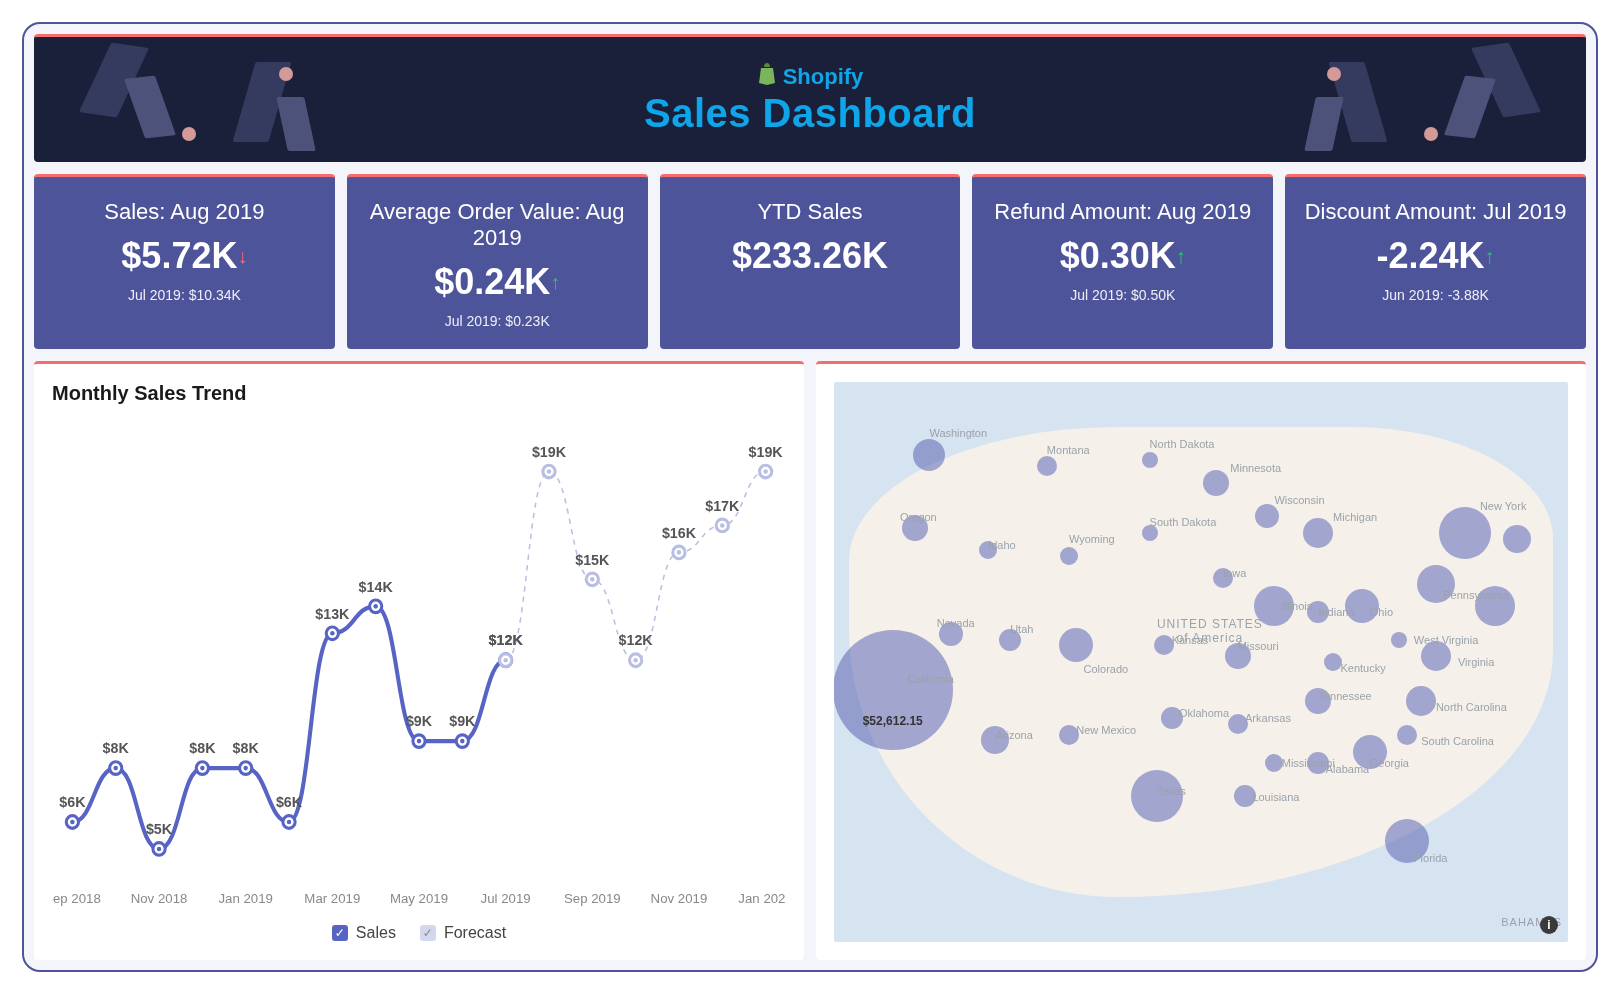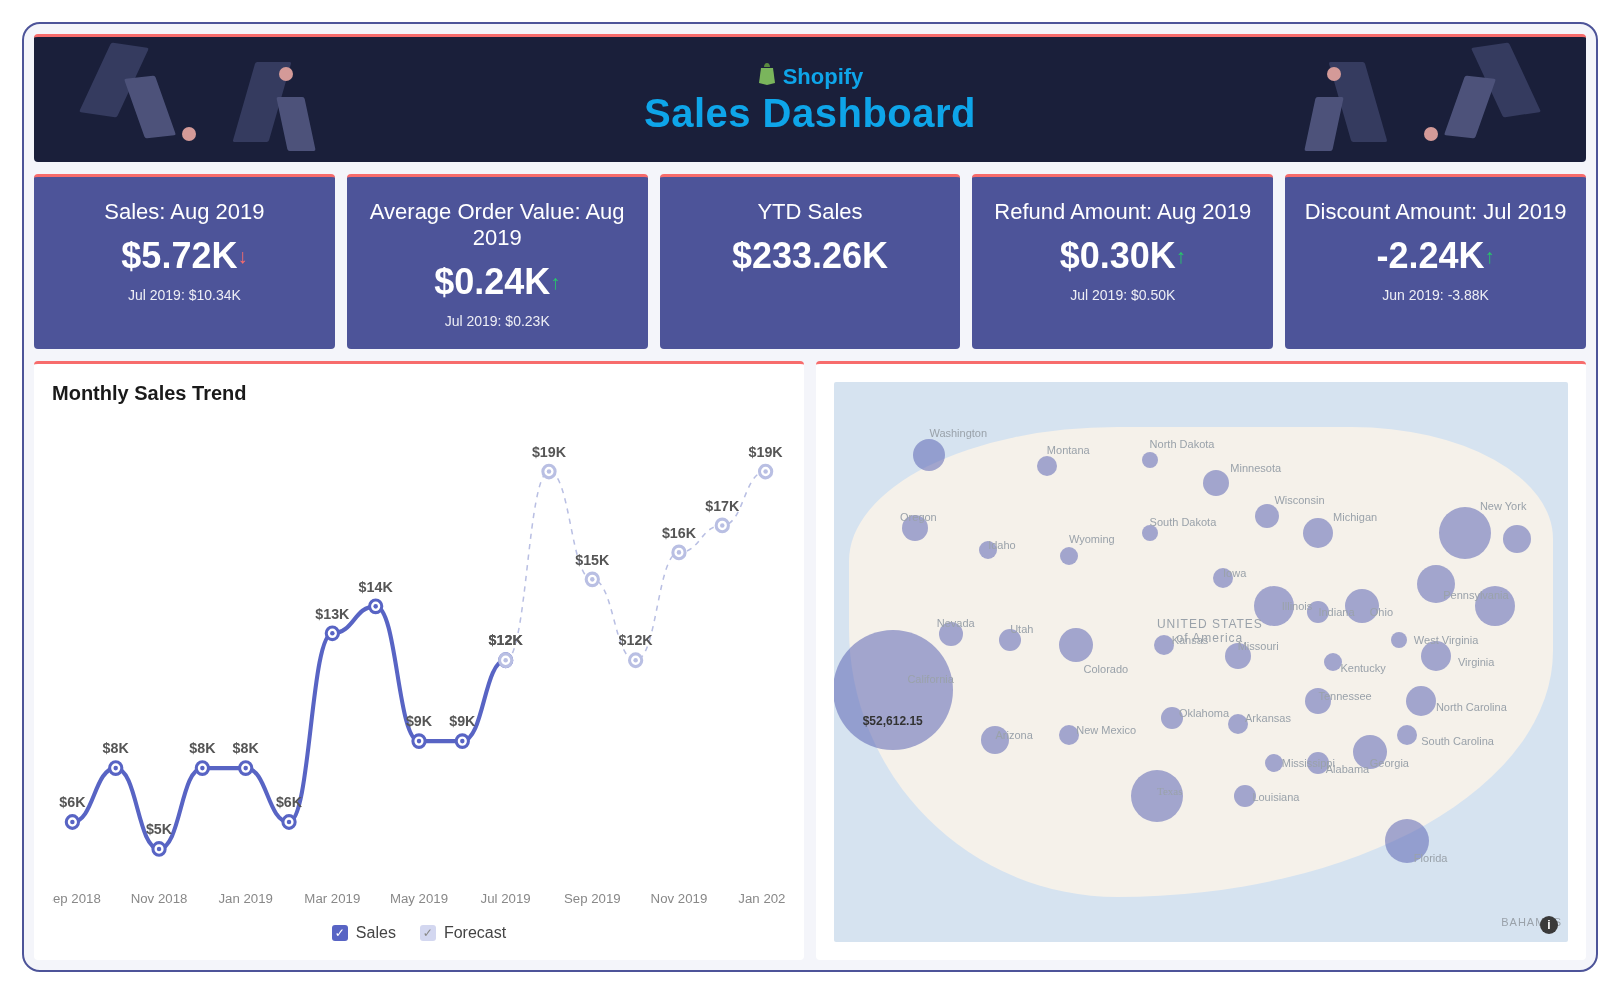--- a/index.html
+++ b/index.html
@@ -307,21 +307,21 @@
             <div class="state-label" style="left:83%;top:37%;">Pennsylvania</div>
             <div class="state-label" style="left:10%;top:52%;">California</div>
             <div class="state-label" style="left:22%;top:62%;">Arizona</div>
             <div class="state-label" style="left:33%;top:61%;">New Mexico</div>
             <div class="state-label" style="left:47%;top:58%;">Oklahoma</div>
             <div class="state-label" style="left:56%;top:59%;">Arkansas</div>
             <div class="state-label" style="left:66%;top:55%;">Tennessee</div>
             <div class="state-label" style="left:69%;top:50%;">Kentucky</div>
             <div class="state-label" style="left:79%;top:45%;">West Virginia</div>
             <div class="state-label" style="left:85%;top:49%;">Virginia</div>
-            <div class="state-label" style="left:44%;top:72%;font-family:Liberation Serif, serif;">Texas</div>
+            <div class="state-label" style="left:44%;top:72%;">Texas</div>
             <div class="state-label" style="left:57%;top:73%;">Louisiana</div>
             <div class="state-label" style="left:61%;top:67%;">Mississippi</div>
             <div class="state-label" style="left:67%;top:68%;">Alabama</div>
             <div class="state-label" style="left:73%;top:67%;">Georgia</div>
             <div class="state-label" style="left:80%;top:63%;">South Carolina</div>
             <div class="state-label" style="left:82%;top:57%;">North Carolina</div>
             <div class="state-label" style="left:79%;top:84%;">Florida</div>
           </div>
         <div class="bubble-label" style="left:8%;top:55%;margin-top:31px;">$52,612.15</div>
         <div class="state-label" style="left:44%;top:42%;text-align:center;font-size:12px;letter-spacing:1px;">UNITED STATES<br>of America</div>

